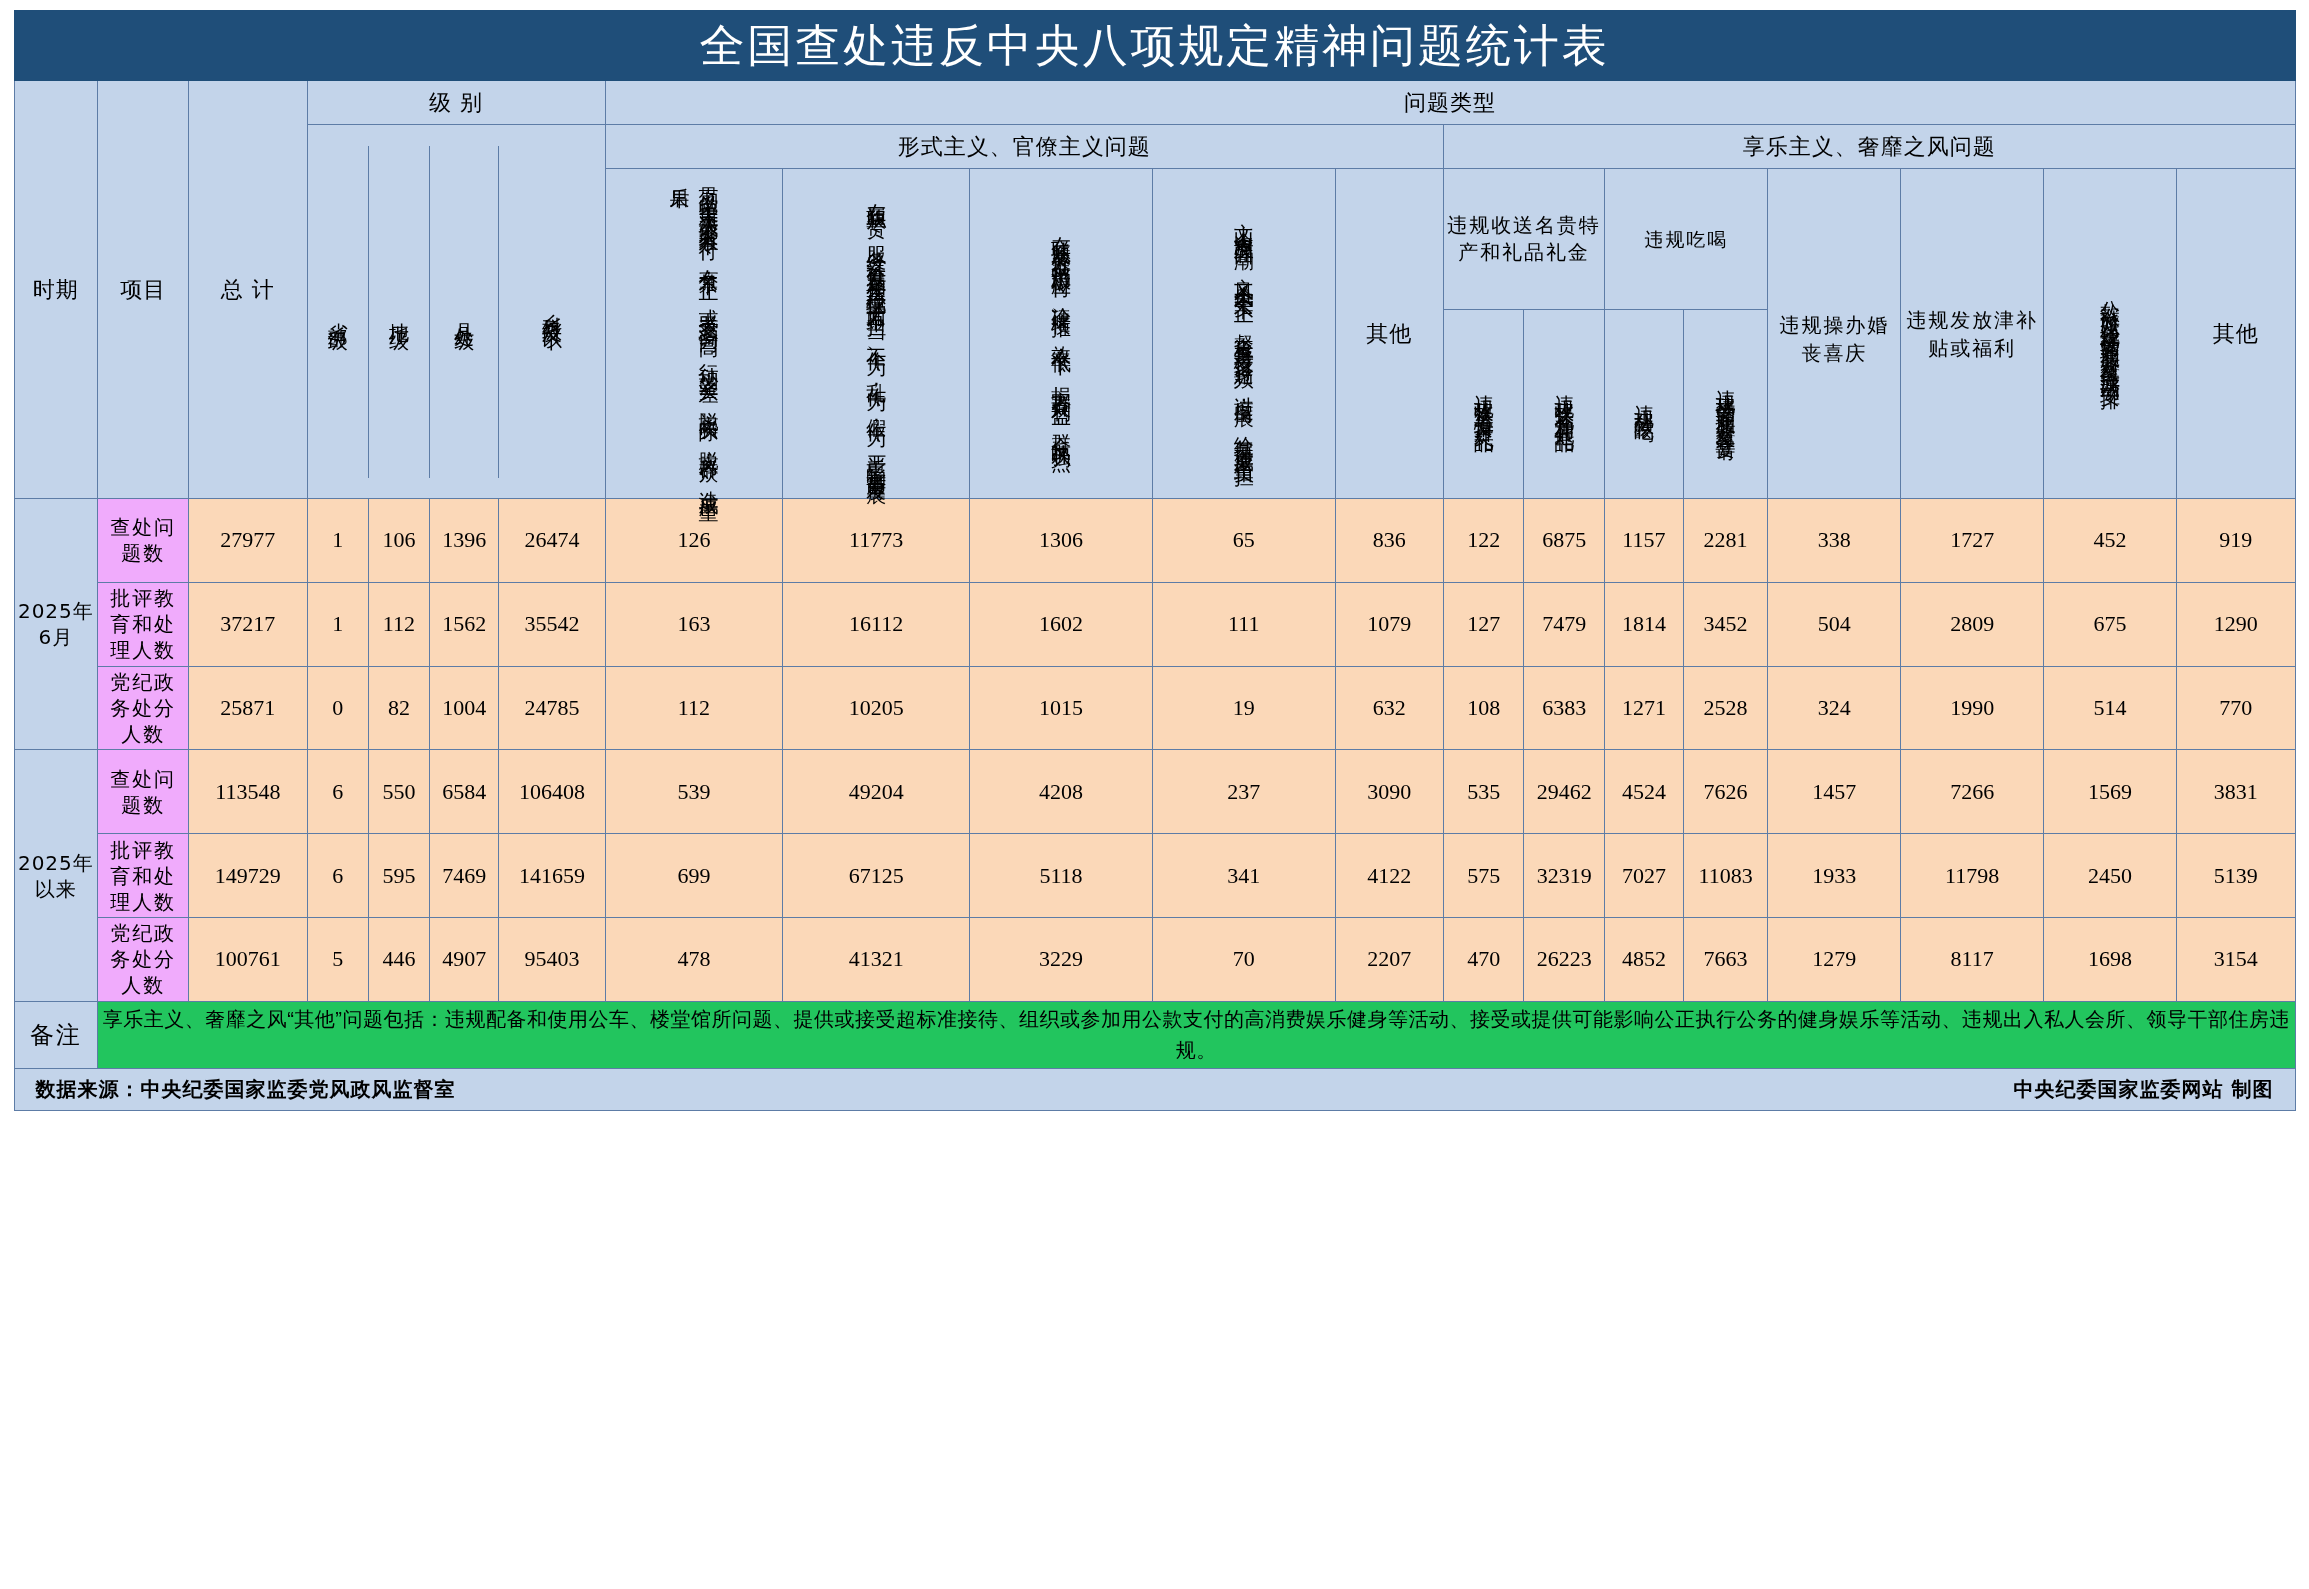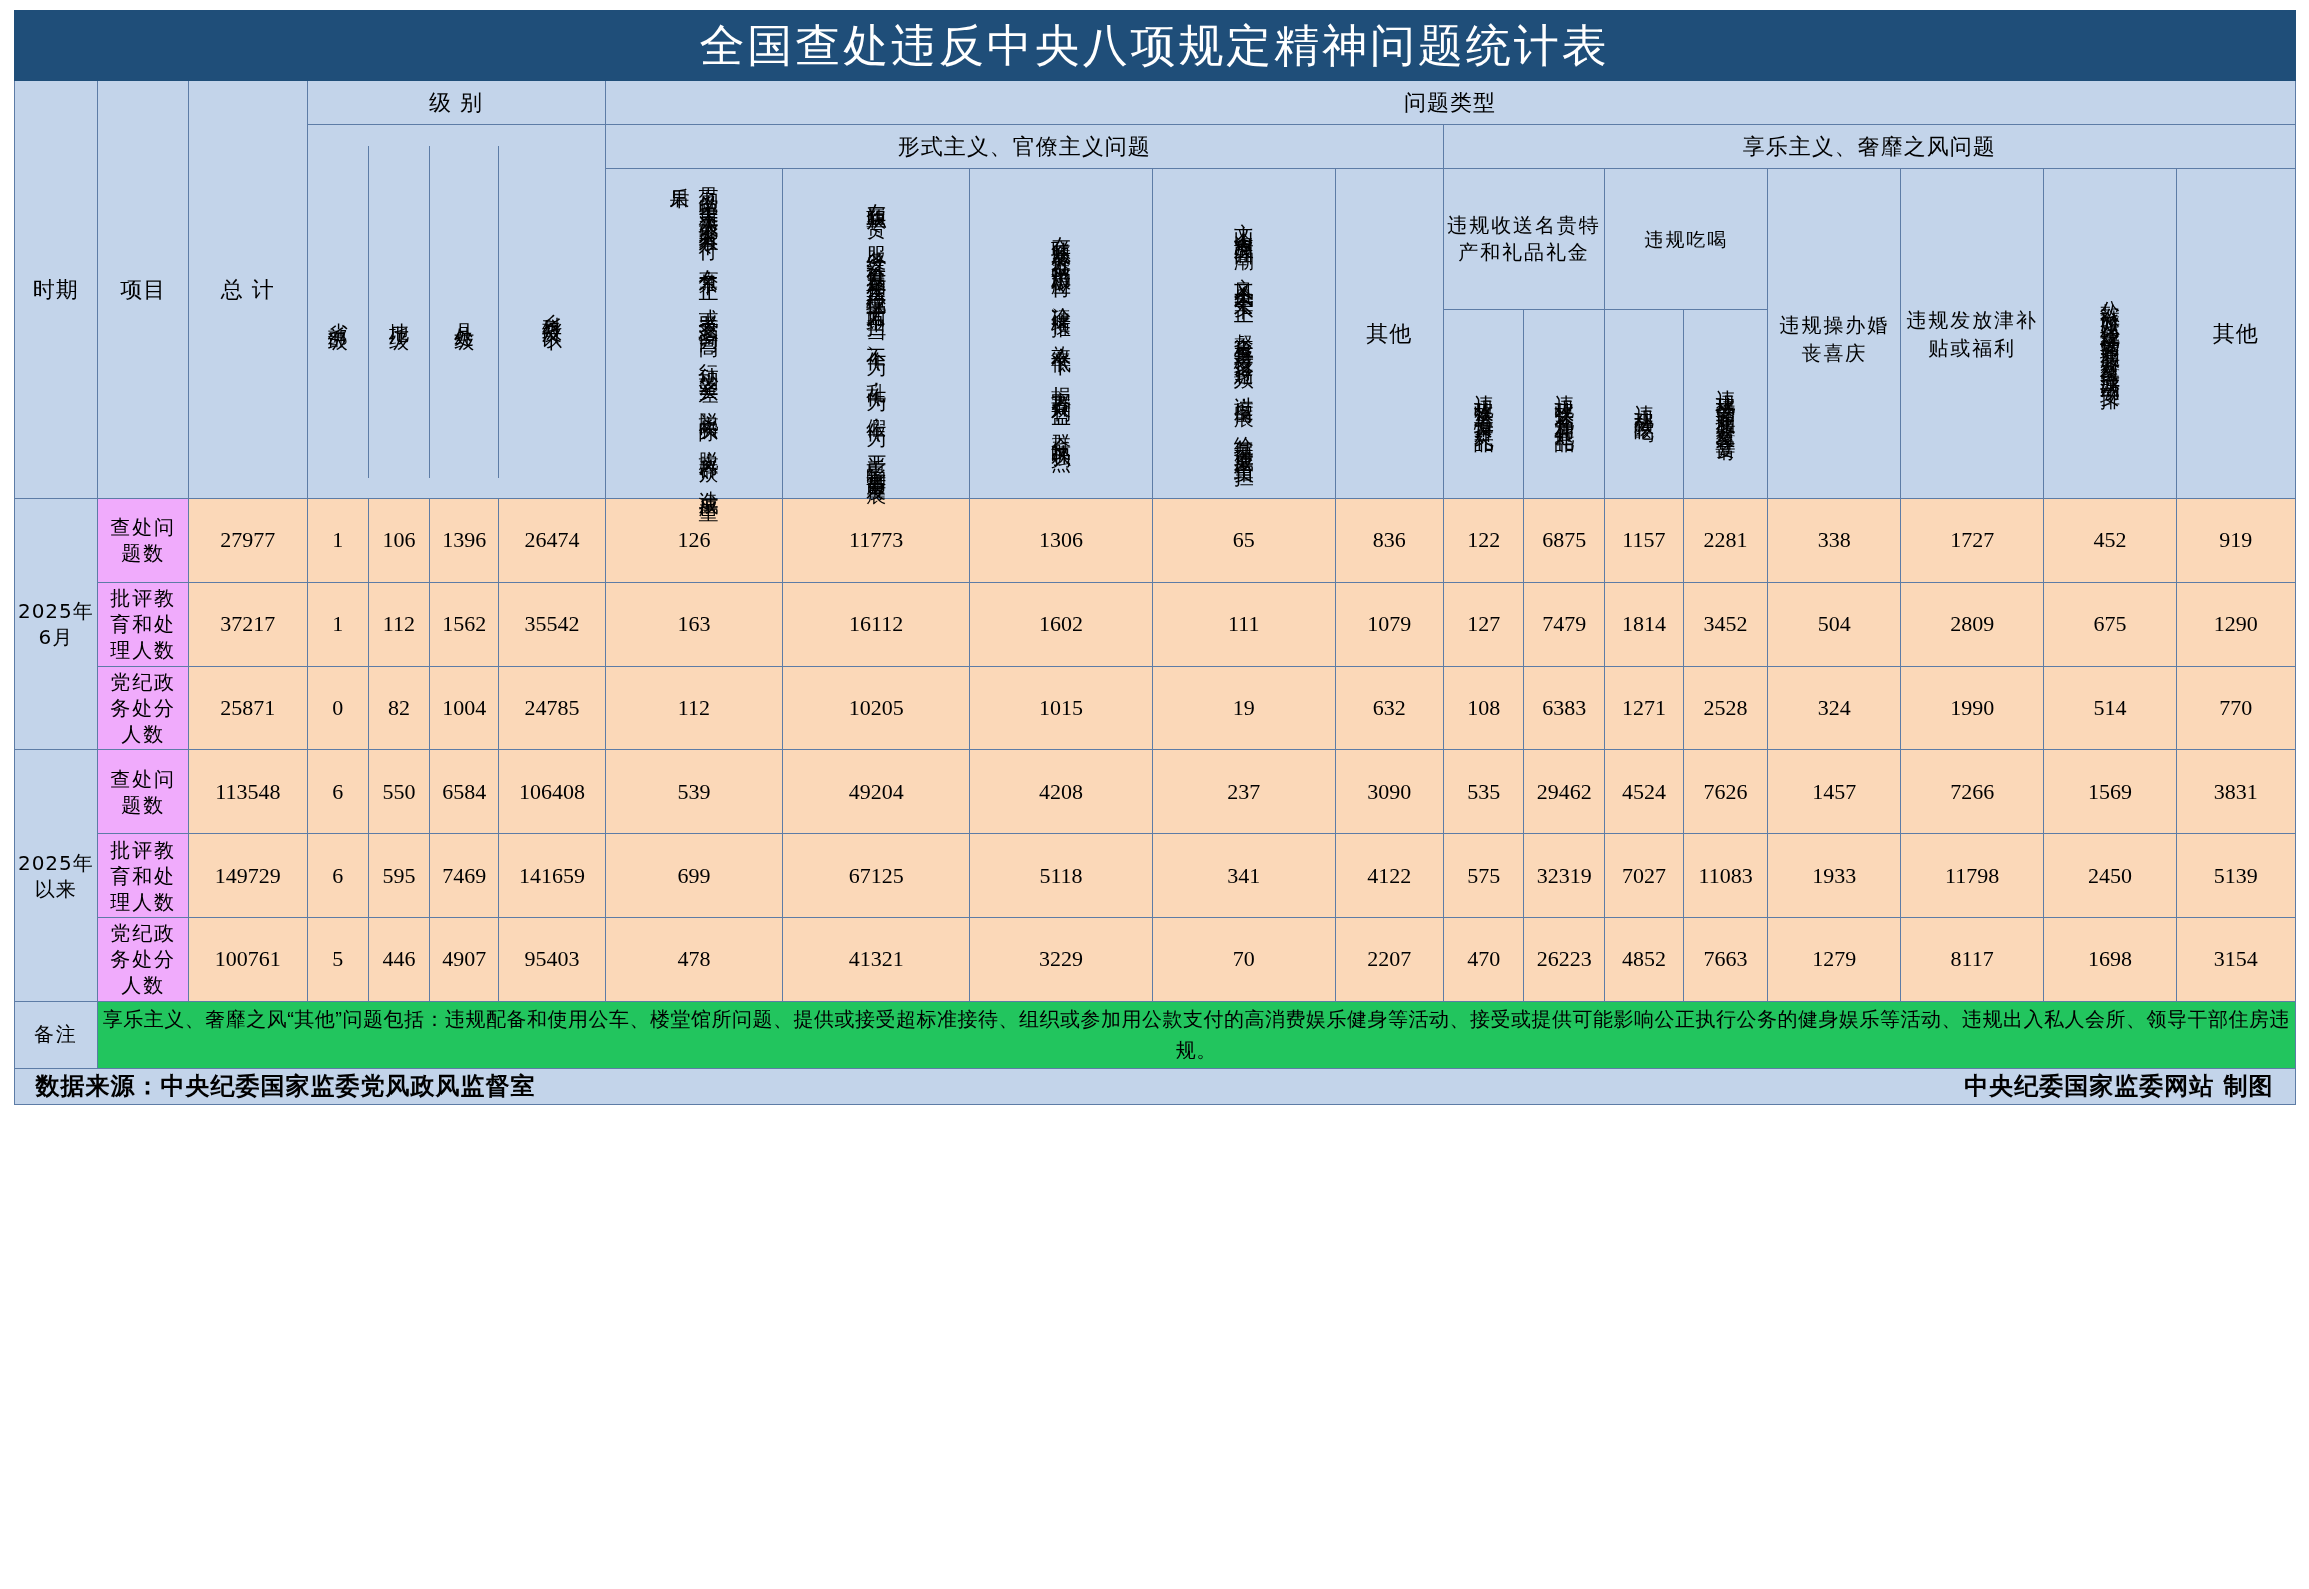--- a/index.html
+++ b/index.html
@@ -88,46 +88,46 @@
   .num {
     background: #fbd8b8;
     font-family: "Liberation Serif", "DejaVu Serif", serif;
     font-size: 22px;
     height: 79px;
   }
   
   .note-lbl {
     background: #c3d4ea;
     font-family: Liberation Sans, sans-serif;
-    font-size: 20px;
+    font-size: 24px;
     font-weight: bold;
     letter-spacing: 1.9px;
   }
   .note-body {
     background: #22c55e;
     text-align: left;
     font-family: Liberation Sans, sans-serif;
     font-size: 20px;
     line-height: 1.55;
     padding: 7.7px 13.5px;
     letter-spacing: 0.5px;
   }
   .source-bar {
     margin-top: 0;
     border: 1px solid #5d7ca6;
     border-top: none;
     background: #c3d4ea;
-    height: 36px;
+    height: 42px;
     display: flex;
     align-items: center;
     justify-content: space-between;
     padding: 0 21px;
     font-family: "DejaVu Sans", "Liberation Sans", sans-serif;
     font-weight: bold;
-    font-size: 24px;
+    font-size: 20px;
     letter-spacing: 1px;
     width: 2282px;
     box-sizing: border-box;
   }
 </style>
 </head>
 <body>
 
 <div class="page">
 

